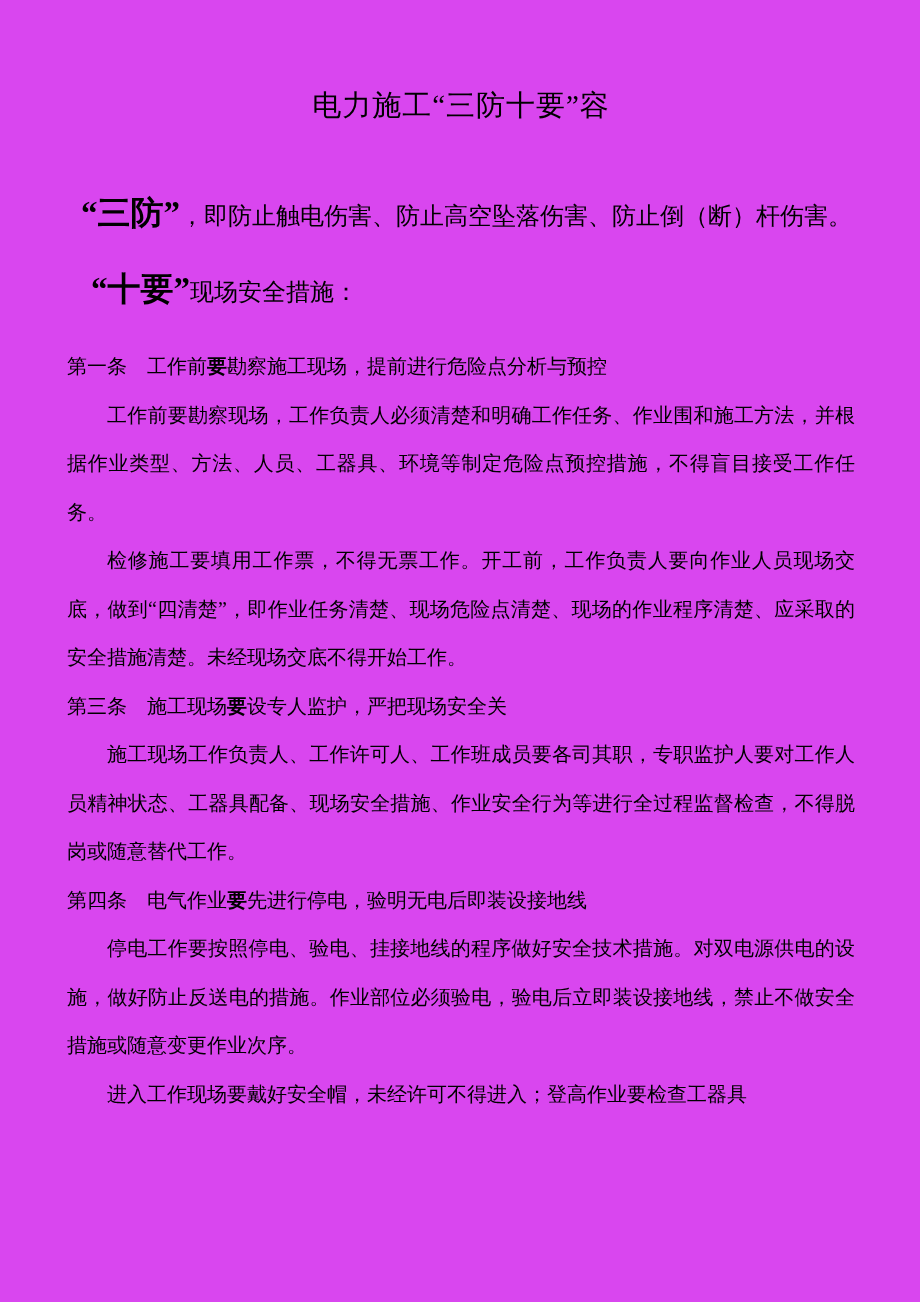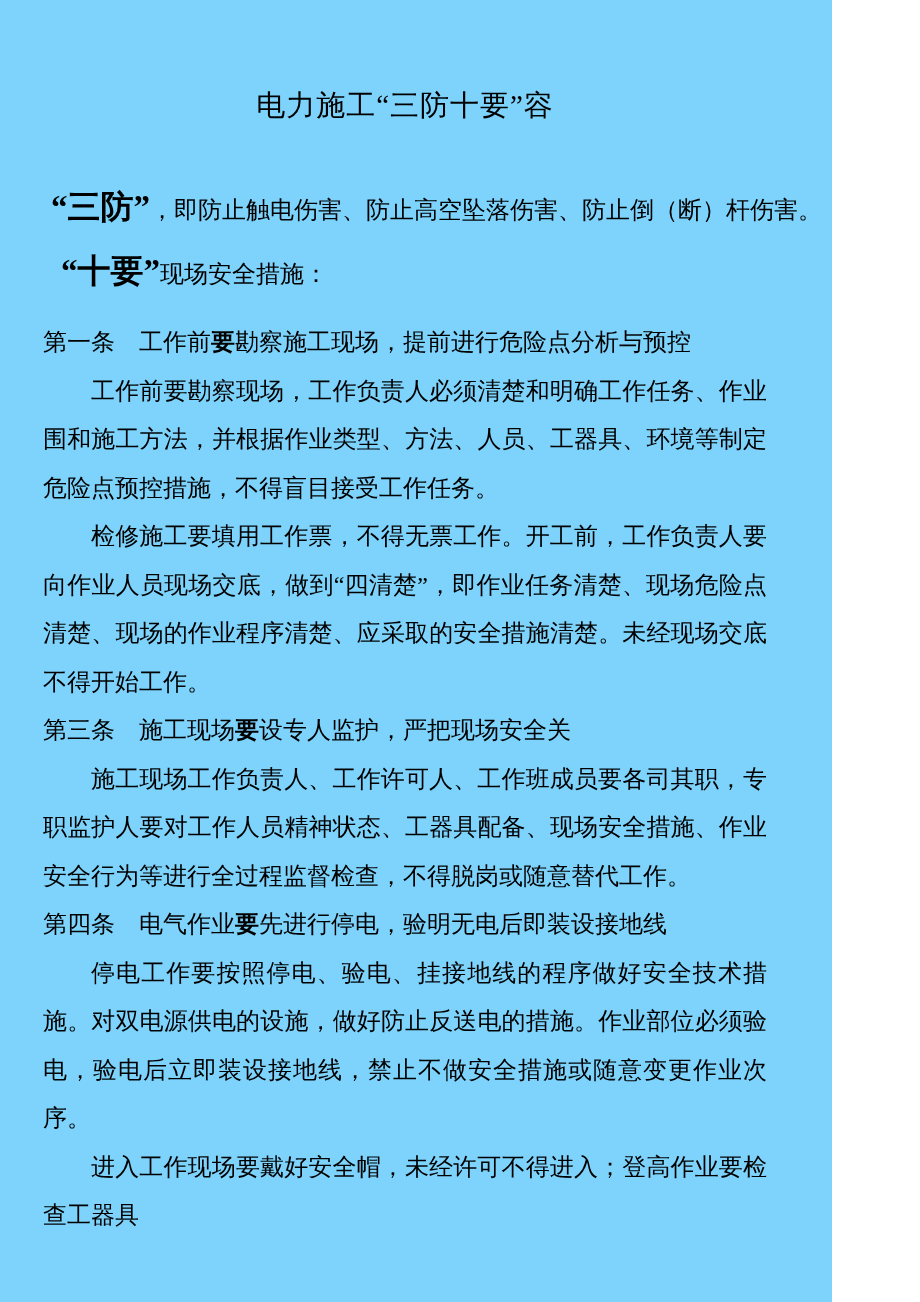--- a/index.html
+++ b/index.html
@@ -9,52 +9,52 @@
   }
   body {
     width: 920px;
     height: 1302px;
     overflow: hidden;
     font-family: "Liberation Serif", "DejaVu Serif", serif;
     color: #000;
   }
   .page {
     box-sizing: border-box;
-    width: 832px;
+    width: 920px;
     height: 1302px;
-    padding: 86px 65px 0 43px;
-    background: #7dd3fc;
+    padding: 86px 65px 0 67px;
+    background: #d946ef;
   }
   .doc-title {
     margin: 0;
     font-size: 29px;
     font-weight: normal;
     text-align: center;
     letter-spacing: 1px;
     line-height: 38px;
   }
   .lead {
-    margin: 8px;
+    margin: 14px;
     font-size: 24px;
-    line-height: 35px;
+    line-height: 47px;
     white-space: nowrap;
   }
   .lead-sanfang { margin-top: 66px; }
   .lead-shiyao  { margin-top: 26px; padding-left: 10px; }
   .term {
     font-size: 33px;
     font-weight: bold;
     letter-spacing: 0;
   }
   .articles {
     margin-top: 26px;
   }
   .articles p {
     margin: 0;
-    font-size: 24px;
+    font-size: 20px;
     line-height: 48.5px;
   }
   .article-heading b { font-weight: bold; }
   .article-body {
     text-align: justify;
     text-justify: inter-character;
     text-indent: 2em;
   }
 </style>
 </head>

